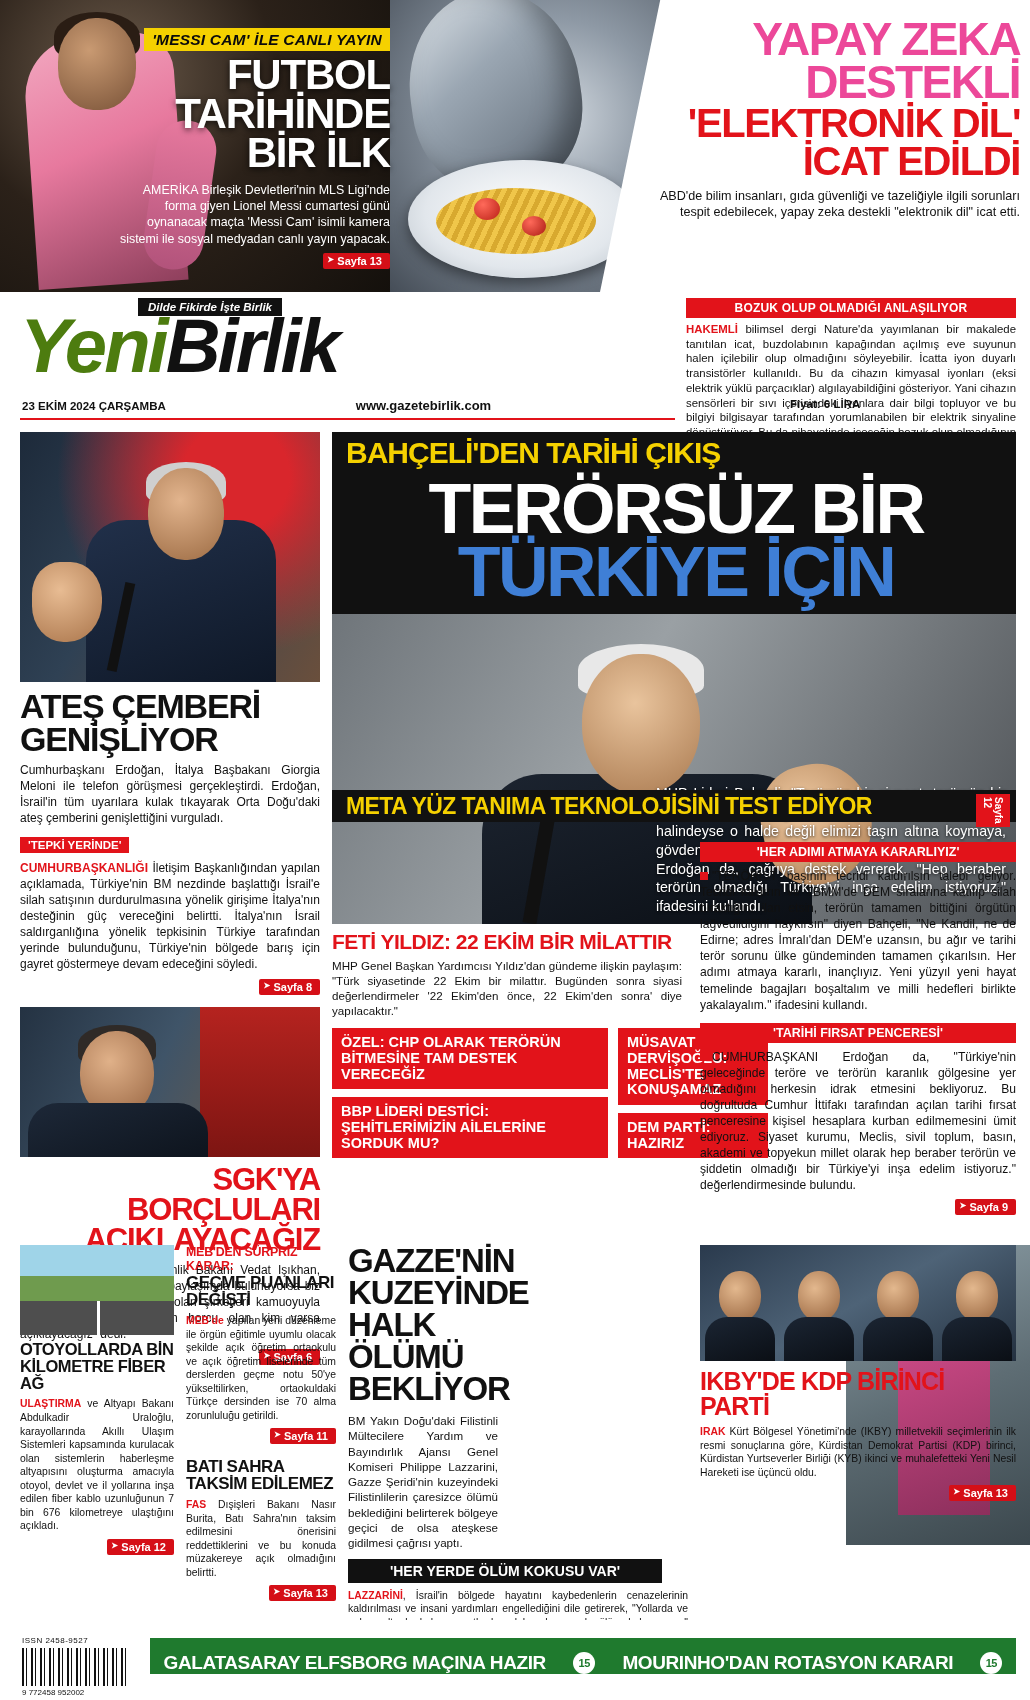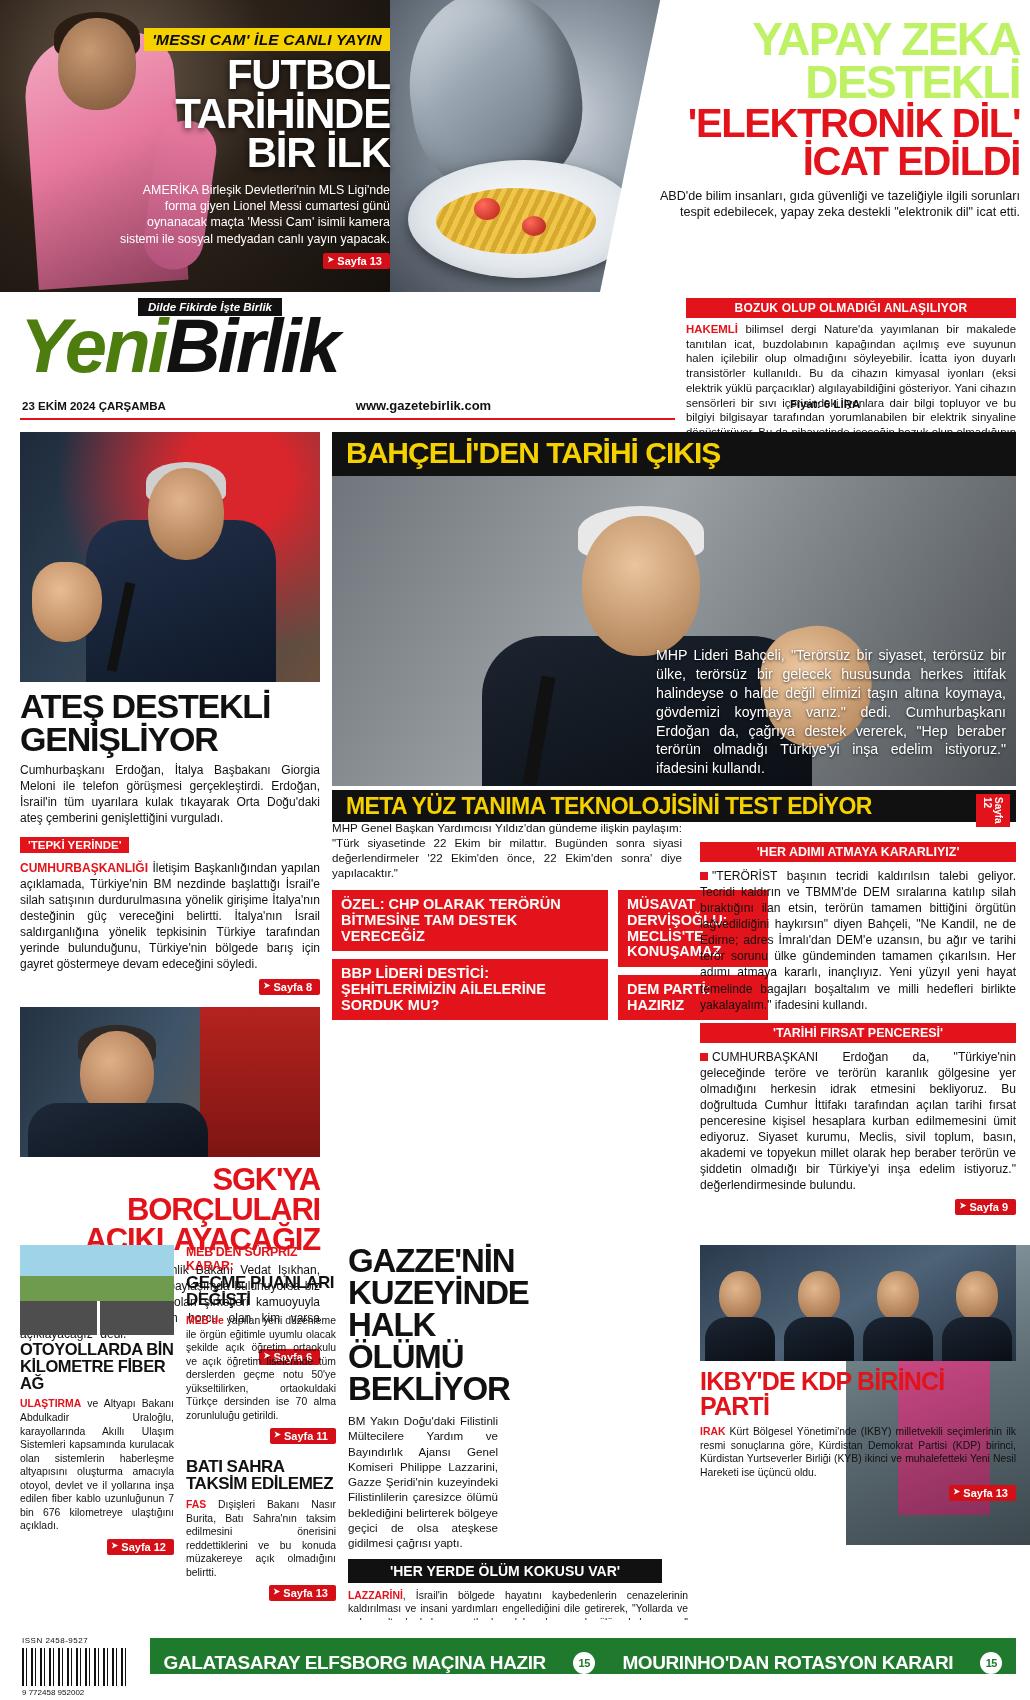--- a/index.html
+++ b/index.html
@@ -90,21 +90,21 @@
     background: repeating-linear-gradient(115deg, #f0c64a 0 5px, #d8a92f 5px 10px);
     border-radius: 50%;
   }
   .ai-tom1 { position: absolute; left: 84px; bottom: 72px; width: 26px; height: 22px; background: radial-gradient(circle at 35% 30%, #ff6a5a, #bb2016); border-radius: 50%; }
   .ai-tom2 { position: absolute; left: 132px; bottom: 56px; width: 24px; height: 20px; background: radial-gradient(circle at 35% 30%, #ff6a5a, #aa1a12); border-radius: 50%; }
 
   .banner-text-right {
     position: absolute; left: 640px; top: 18px; width: 380px; text-align: right; z-index: 5;
   }
   .headline-black {
-    color: #bef264; font-weight: 800; font-size: 46px; line-height: 0.93; letter-spacing: -1.6px;
+    color: #ec4899; font-weight: 800; font-size: 46px; line-height: 0.93; letter-spacing: -1.6px;
   }
   .headline-red {
     color: #e2131a; font-weight: 800; font-size: 40px; line-height: 0.95; letter-spacing: -1.4px;
   }
   .banner-sub-dark {
     color: #111; font-size: 12.6px; line-height: 1.32; margin-top: 8px; text-align: right;
   }
   .white-wedge {
     position: absolute; left: 600px; top: 0; width: 430px; height: 292px; background: #fff;
     clip-path: polygon(14% 0, 100% 0, 100% 100%, 0 100%);
@@ -365,39 +365,43 @@
   <div class="main">
 
     <div class="col-left">
       <div class="erdogan-photo">
         <div class="erd-suit"></div>
         <div class="erd-hair"></div>
         <div class="erd-head"></div>
         <div class="erd-hand"></div>
         <div class="erd-mic"></div>
       </div>
-      <div class="hl-black-lg">ATEŞ DESTEKLİ GENİŞLİYOR</div>
+      <div class="hl-black-lg">ATEŞ ÇEMBERİ GENİŞLİYOR</div>
       <div class="body-sm">Cumhurbaşkanı Erdoğan, İtalya Başbakanı Giorgia Meloni ile telefon görüşmesi gerçekleştirdi. Erdoğan, İsrail'in tüm uyarılara kulak tıkayarak Orta Doğu'daki ateş çemberini genişlettiğini vurguladı.</div>
       <div class="tag-red-sm">'TEPKİ YERİNDE'</div>
       <div class="body-sm"><b style="color:#e2131a">CUMHURBAŞKANLIĞI</b><span> İletişim Başkanlığından yapılan açıklamada, Türkiye'nin BM nezdinde başlattığı İsrail'e silah satışının durdurulmasına yönelik girişime İtalya'nın desteğinin güç vereceğini belirtti. İtalya'nın İsrail saldırganlığına yönelik tepkisinin Türkiye tarafından yerinde bulunduğunu, Türkiye'nin bölgede barış için gayret göstermeye devam edeceğini söyledi.</span></div>
       <div class="pref-right"><span class="page-ref">Sayfa 8</span></div>
 
       <div class="vedat-photo">
         <div class="v-flag"></div>
         <div class="v-hair"></div>
         <div class="v-head"></div>
         <div class="v-suit"></div>
       </div>
       <div class="hl-red-right">SGK'YA BORÇLULARI AÇIKLAYACAĞIZ</div>
       <div class="body-sm">ÇALIŞMA ve Sosyal Güvenlik Bakanı Vedat Işıkhan, "Maliye Bakanlığımız nasıl paylaşımda bulunuyorsa biz de prim borcu en yüksek olan şirketleri kamuoyuyla paylaşacağız. SGK'ya prim borcu olan kim varsa açıklayacağız" dedi.</div>
       <div class="pref-right"><span class="page-ref">Sayfa 6</span></div>
     </div>
 
     <div class="center-wide">
       <div class="bahceli-kicker">BAHÇELİ'DEN TARİHİ ÇIKIŞ</div>
+      <div class="bahceli-hl">
+        <div>TERÖRSÜZ BİR</div>
+        <div class="blue">TÜRKİYE İÇİN</div>
+      </div>
       <div class="bahceli-photo">
         <div class="b-suit"></div>
         <div class="b-hair"></div>
         <div class="b-head"></div>
         <div class="b-hand"></div>
         <div class="b-mic"></div>
         <div class="b-deck">MHP Lideri Bahçeli, "Terörsüz bir siyaset, terörsüz bir ülke, terörsüz bir gelecek hususunda herkes ittifak halindeyse o halde değil elimizi taşın altına koymaya, gövdemizi koymaya varız." dedi. Cumhurbaşkanı Erdoğan da, çağrıya destek vererek, "Hep beraber terörün olmadığı Türkiye'yi inşa edelim istiyoruz." ifadesini kullandı.</div>
       </div>
 
       <div class="feti-box" style="width:350px">

